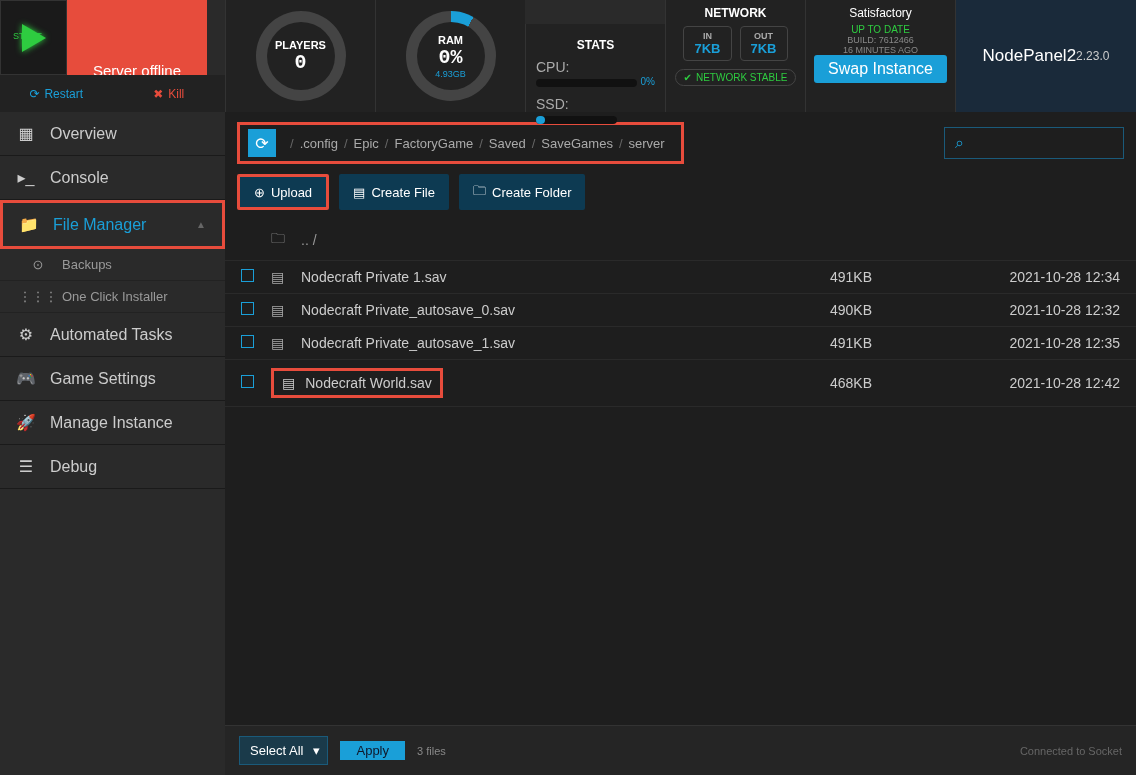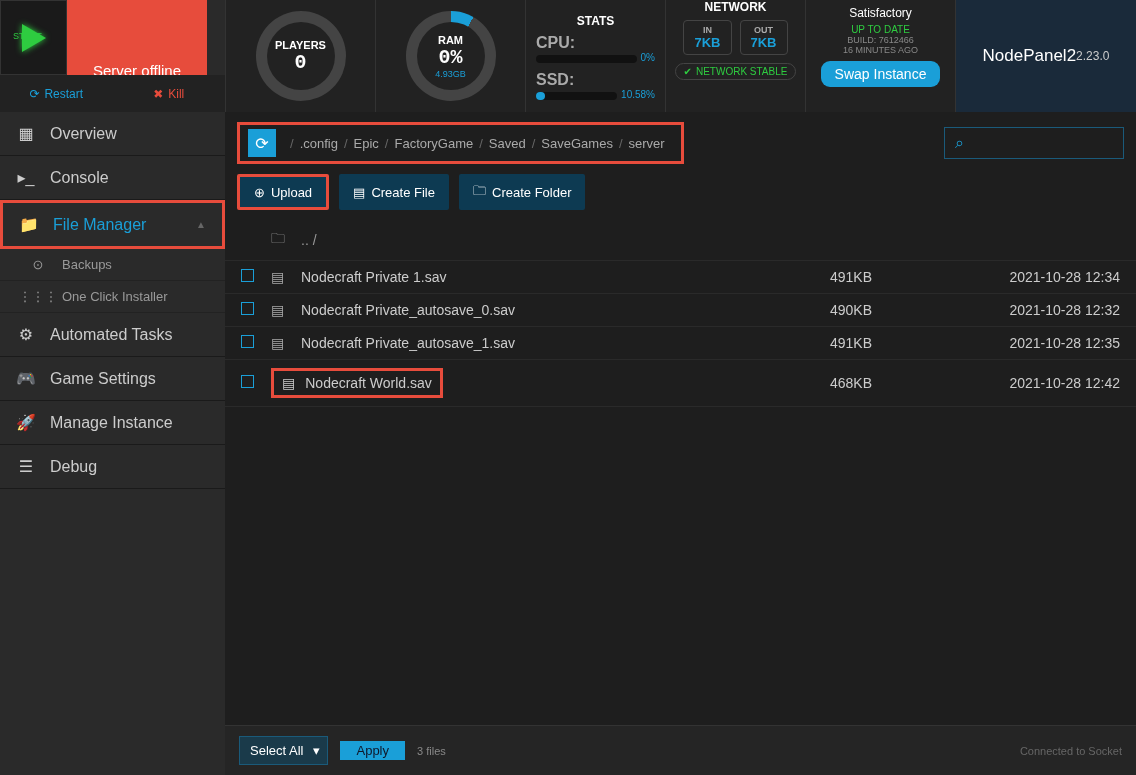--- a/index.html
+++ b/index.html
@@ -20,41 +20,41 @@
 
 .stat-block { flex: 0 0 150px; display: flex; align-items: center; justify-content: center; background: #222; border-left: 1px solid #333; position: relative; }
 .gauge { position: relative; width: 90px; height: 90px; text-align: center; }
 .gauge-ring { width: 90px; height: 90px; border-radius: 50%; background: #444; position: absolute; }
 .gauge-inner { position: absolute; width: 68px; height: 68px; background: #222; border-radius: 50%; top: 11px; left: 11px; display: flex; flex-direction: column; align-items: center; justify-content: center; }
 .gauge-label { font-size: 11px; font-weight: bold; color: #fff; }
 .gauge-value { font-size: 20px; font-weight: bold; color: #fff; font-family: 'Courier New', monospace; }
 .gauge-sub { font-size: 9px; color: #1a9fd8; }
 .ram-ring { background: conic-gradient(#1a9fd8 0deg 30deg, #444 30deg 360deg); }
 
-.cpu-block { flex: 0 0 140px; background: #222; border-left: 1px solid #333; padding: 14px 10px; }
+.cpu-block { flex: 0 0 140px; background: #222; border-left: 1px solid #333; padding: 14px 10px; margin-top: 24px; }
 .cpu-title { font-size: 12px; font-weight: bold; color: #fff; text-align: center; margin-bottom: 6px; }
 .bar-row { margin-bottom: 8px; }
-.bar-label { font-size: 16px; color: #aaa; font-weight: bold; }
+.bar-label { font-size: 14px; color: #aaa; font-weight: normal; }
 .bar-track { height: 8px; background: #111; border-radius: 4px; position: relative; margin-top: 2px; }
 .bar-fill { height: 100%; background: #1a9fd8; border-radius: 4px; }
 .bar-pct { font-size: 10px; color: #1a9fd8; text-align: right; }
 
-.net-block { flex: 0 0 140px; background: #222; border-left: 1px solid #333; text-align: center; }
+.net-block { flex: 0 0 140px; background: #222; border-left: 1px solid #333; padding: 6px; text-align: center; }
 .net-title { font-size: 12px; font-weight: bold; color: #fff; }
 .net-io { display: flex; justify-content: center; gap: 8px; margin-top: 6px; }
 .net-box { border: 1px solid #444; border-radius: 4px; padding: 4px 10px; }
 .net-box-label { font-size: 9px; color: #aaa; font-weight: bold; }
 .net-box-val { font-size: 13px; color: #1a9fd8; font-weight: bold; }
 .net-stable { margin-top: 8px; font-size: 10px; color: #2ecc40; border: 1px solid #444; border-radius: 10px; padding: 2px 8px; display: inline-flex; align-items: center; gap: 4px; }
 
 .game-block { flex: 0 0 150px; background: #222; border-left: 1px solid #333; padding: 6px; text-align: center; }
 .game-title { font-size: 12px; font-weight: normal; color: #fff; }
 .game-upd { font-size: 10px; color: #2ecc40; margin-top: 4px; }
 .game-build { font-size: 9px; color: #888; }
-.swap-btn { background: #1a9fd8; color: #fff; font-size: 14px; padding: 5px 14px; border-radius: 9px; margin-top: 6px; display: inline-block; }
+.swap-btn { background: #1a9fd8; color: #fff; font-size: 16px; padding: 5px 14px; border-radius: 3px; display: inline-block; }
 
 .brand-block { flex: 1; background: #1a2a3a; border-left: 1px solid #333; display: flex; flex-direction: row; align-items: center; justify-content: center; color: #fff; }
 .brand-name { font-size: 17px; font-weight: 300; }
 .brand-ver { font-size: 12px; color: #ccc; }
 
 
 .main { display: flex; height: calc(100% - 112px); }
 .sidebar { width: 225px; background: #2a2a2a; }
 .nav-item { display: flex; align-items: center; gap: 14px; padding: 12px 16px; font-size: 16px; color: #ccc; border-bottom: 1px solid #1a1a1a; cursor: pointer; }
 .nav-item.active { color: #1a9fd8; border: 3px solid #e74c3c; }

